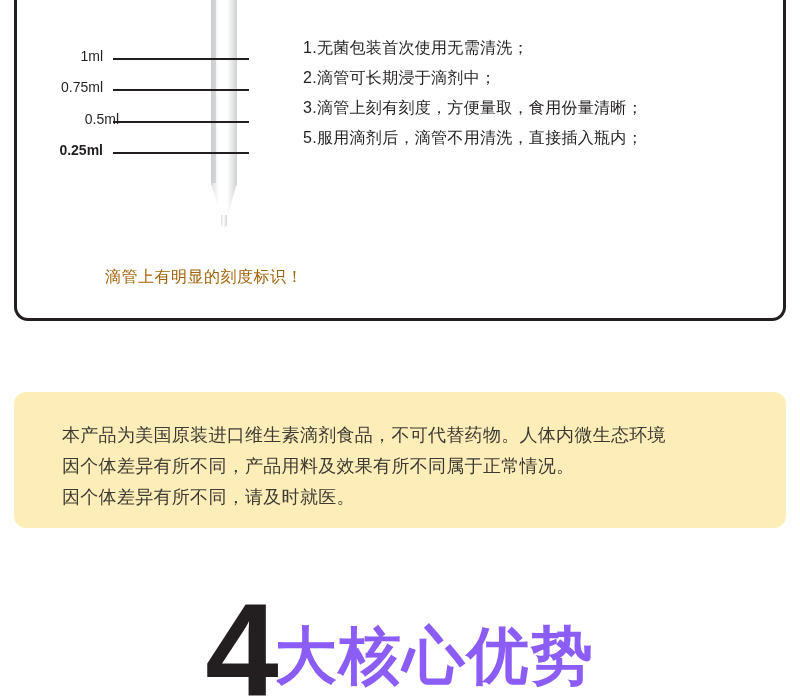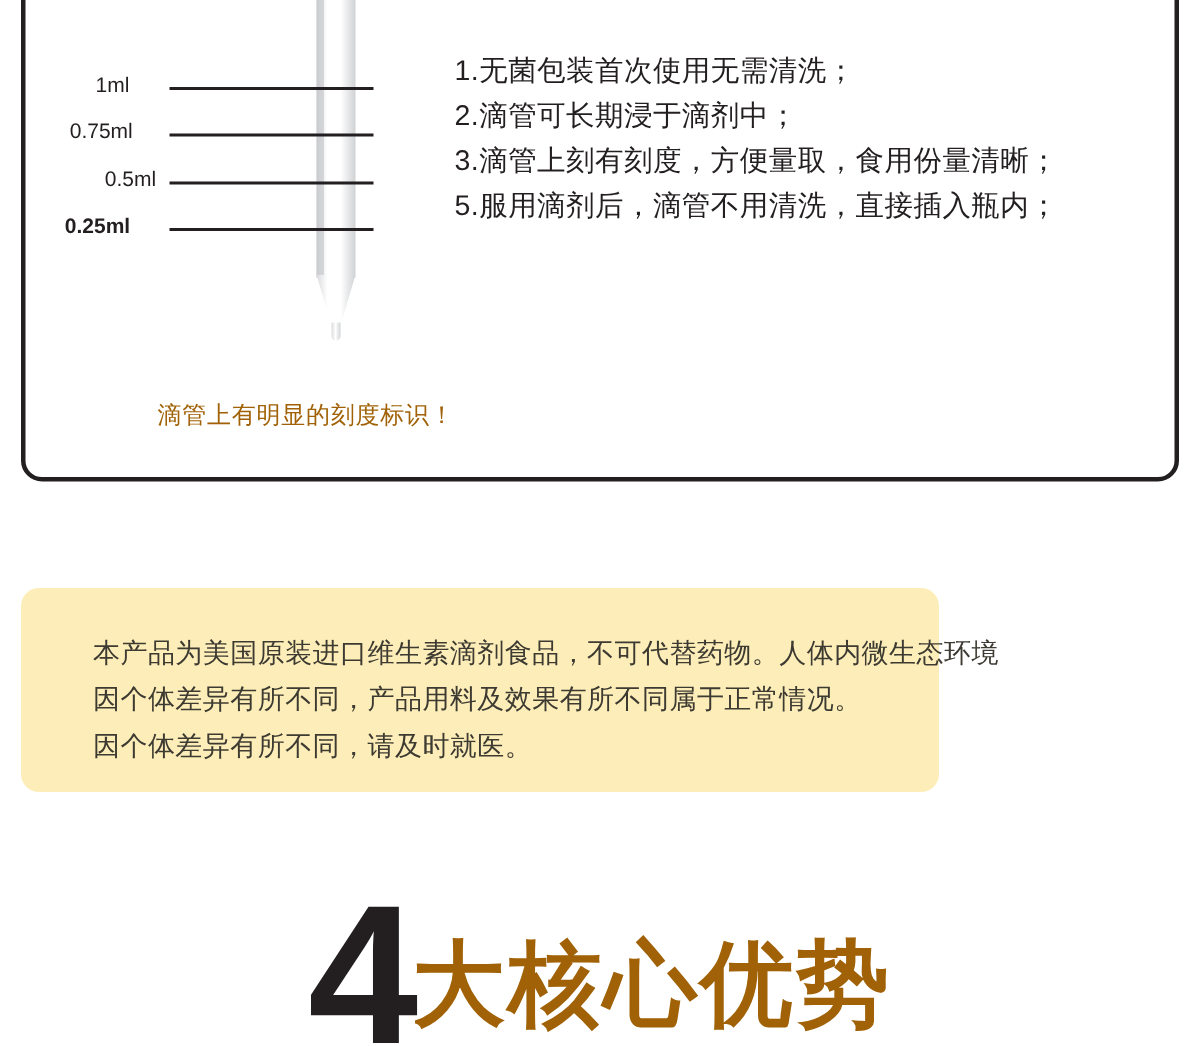--- a/index.html
+++ b/index.html
@@ -76,57 +76,57 @@
   
   .grad {
     position: absolute;
     height: 2px;
     background: #231f20;
   }
   .grad-label {
     position: absolute;
     font-size: 14px;
     color: #231f20;
-    text-align: center;
+    text-align: right;
     white-space: nowrap;
   }
 
   .caption {
     position: absolute;
     left: 88px;
     top: 278px;
     font-size: 16px;
     color: #a16207;
     letter-spacing: 0.5px;
   }
 
   
   .list {
     position: absolute;
     left: 286px;
     top: 44px;
     width: 470px;
   }
   .list-item {
-    font-size: 19px;
+    font-size: 16px;
     line-height: 30px;
     color: #231f20;
     white-space: nowrap;
     letter-spacing: 0.3px;
   }
   .list-num {
     font-family: "Liberation Sans", sans-serif;
   }
 
   
   .notice {
     position: absolute;
     left: 14px;
     top: 392px;
-    width: 612px;
+    width: 772px;
     height: 136px;
     background: #fdeeb9;
     border-radius: 12px;
     box-sizing: border-box;
     padding-left: 16px;
   }
   .notice-text {
     position: absolute;
     left: 48px;
     top: 28px;
@@ -152,21 +152,21 @@
     font-weight: bold;
     line-height: 120px;
     color: #231f20;
     font-family: "Liberation Sans", sans-serif;
     vertical-align: -18px;
     letter-spacing: -4px;
   }
   .headline-text {
     font-size: 62px;
     font-weight: bold;
-    color: #a16207;
+    color: #8b5cf6;
     letter-spacing: 2px;
   }
 </style>
 </head>
 <body>
 
 <div class="panel">
 
   <div class="dropper-wrap">
     <div class="dropper-body"></div>

